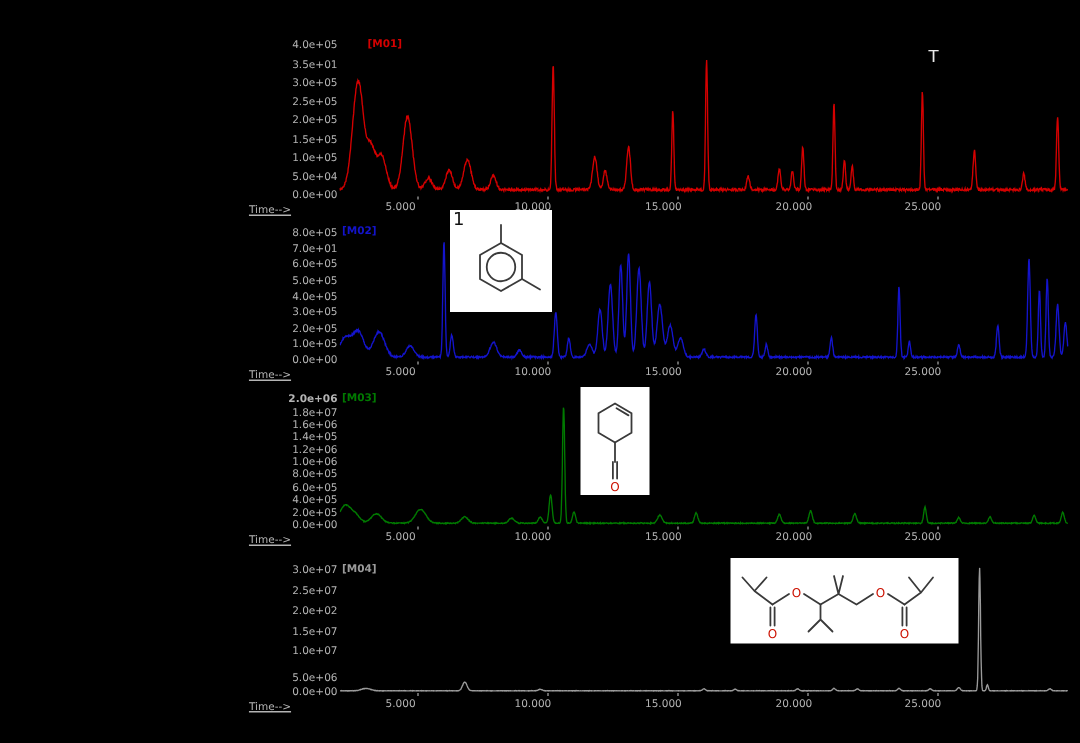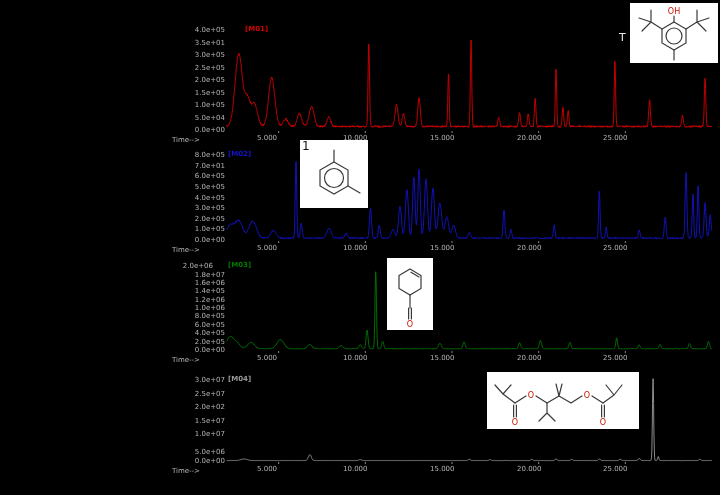--- a/index.html
+++ b/index.html
@@ -1,21 +1,21 @@
 <!DOCTYPE html>
 <html><head>
 <meta charset="utf-8">
 <style>
   html,body{margin:0;padding:0;background:#000;}
   #figure{position:relative;width:720px;height:495px;background:#000;overflow:hidden;
           font-family:"DejaVu Sans", sans-serif;}
   #plot-svg{position:absolute;left:0;top:0;}
   .ytick{position:absolute;width:72px;text-align:right;font-size:7px;line-height:8px;color:#b4b4b4;}
   .xtick{position:absolute;width:44px;text-align:left;font-size:7px;line-height:8px;color:#b4b4b4;}
-  .timelab{position:absolute;width:40px;text-align:right;font-size:7px;line-height:8px;color:#b4b4b4;}
+  .timelab{position:absolute;width:40px;text-align:center;font-size:7px;line-height:8px;color:#b4b4b4;text-decoration:underline;}
   .tracelab{position:absolute;font-size:7px;line-height:8px;font-weight:bold;letter-spacing:0px;}
   .inset{position:absolute;background:#ffffff;}
   .inset svg{display:block;}
   #annot-T{position:absolute;left:619px;top:32px;color:#e9e9e9;font-size:11px;line-height:12px;}
   #annot-1{position:absolute;left:302px;top:140px;color:#111;font-size:12px;line-height:13px;}
   .mol-line{stroke:#3a3a3a;stroke-width:1.2;fill:none;stroke-linecap:round;}
   .mol-atom{fill:#cc1100;font-size:8px;font-family:"DejaVu Sans",sans-serif;}
 </style>
 </head>
 <body>
@@ -75,21 +75,21 @@
       <span class="ytick" style="left: 153px; top: 215px;">2.0e+05</span>
       <span class="ytick" style="left: 153px; top: 225px;">1.0e+05</span>
       <span class="ytick" style="left: 153px; top: 236px;">0.0e+00</span>
       <span class="xtick" style="left: 257px; top: 244px;">5.000</span>
       <span class="xtick" style="left: 343px; top: 244px;">10.000</span>
       <span class="xtick" style="left: 430px; top: 244px;">15.000</span>
       <span class="xtick" style="left: 517px; top: 244px;">20.000</span>
       <span class="xtick" style="left: 603px; top: 244px;">25.000</span>
       <span class="timelab" style="left: 160px; top: 246px;">Time--&gt;</span>
       <span class="tracelab" style="left: 228px; top: 150px; color: rgb(20, 20, 204);">[M02]</span>
-      <span class="ytick" style="left: 141px; top: 262px;">2.0e+06</span>
+      <span class="ytick" style="left: 153px; top: 262px; font-weight: bold;">2.0e+06</span>
       <span class="ytick" style="left: 153px; top: 271px;">1.8e+07</span>
       <span class="ytick" style="left: 153px; top: 279px;">1.6e+06</span>
       <span class="ytick" style="left: 153px; top: 287px;">1.4e+05</span>
       <span class="ytick" style="left: 153px; top: 296px;">1.2e+06</span>
       <span class="ytick" style="left: 153px; top: 304px;">1.0e+06</span>
       <span class="ytick" style="left: 153px; top: 312px;">8.0e+05</span>
       <span class="ytick" style="left: 153px; top: 321px;">6.0e+05</span>
       <span class="ytick" style="left: 153px; top: 329px;">4.0e+05</span>
       <span class="ytick" style="left: 153px; top: 338px;">2.0e+05</span>
       <span class="ytick" style="left: 153px; top: 346px;">0.0e+00</span>
@@ -109,31 +109,20 @@
       <span class="ytick" style="left: 153px; top: 457px;">0.0e+00</span>
       <span class="xtick" style="left: 257px; top: 465px;">5.000</span>
       <span class="xtick" style="left: 343px; top: 465px;">10.000</span>
       <span class="xtick" style="left: 430px; top: 465px;">15.000</span>
       <span class="xtick" style="left: 517px; top: 465px;">20.000</span>
       <span class="xtick" style="left: 603px; top: 465px;">25.000</span>
       <span class="timelab" style="left: 160px; top: 467px;">Time--&gt;</span>
       <span class="tracelab" style="left: 228px; top: 375px; color: rgb(155, 155, 155);">[M04]</span>
     </div>
 
-  <div class="inset" id="inset-bht" style="left:630px;top:3px;width:88px;height:60px">
-    <svg width="88" height="60" viewBox="0 0 88 60">
-      <polygon class="mol-line" points="44,19 56,26 56,40 44,47 32,40 32,26"></polygon>
-      <circle class="mol-line" cx="44" cy="33" r="8"></circle>
-      <path class="mol-line" d="M44,19 L44,13"></path>
-      <path class="mol-line" d="M56,26 L67,19 M67,19 L67,7 M67,19 L79,15 M67,19 L76,28"></path>
-      <path class="mol-line" d="M32,26 L21,19 M21,19 L21,7 M21,19 L9,15 M21,19 L12,28"></path>
-      <path class="mol-line" d="M44,47 L44,57"></path>
-      <text class="mol-atom" x="44" y="11" text-anchor="middle">OH</text>
-    </svg>
-  </div>
 
   <div class="inset" id="inset-xylene" style="left:300px;top:140px;width:68px;height:68px">
     <svg width="68" height="68" viewBox="0 0 68 68">
       <polygon class="mol-line" points="34,22 48,30 48,46 34,54 20,46 20,30"></polygon>
       <circle class="mol-line" cx="34" cy="38" r="9.5"></circle>
       <path class="mol-line" d="M34,22 L34,10"></path>
       <path class="mol-line" d="M48,46 L60,53"></path>
     </svg>
   </div>
 

